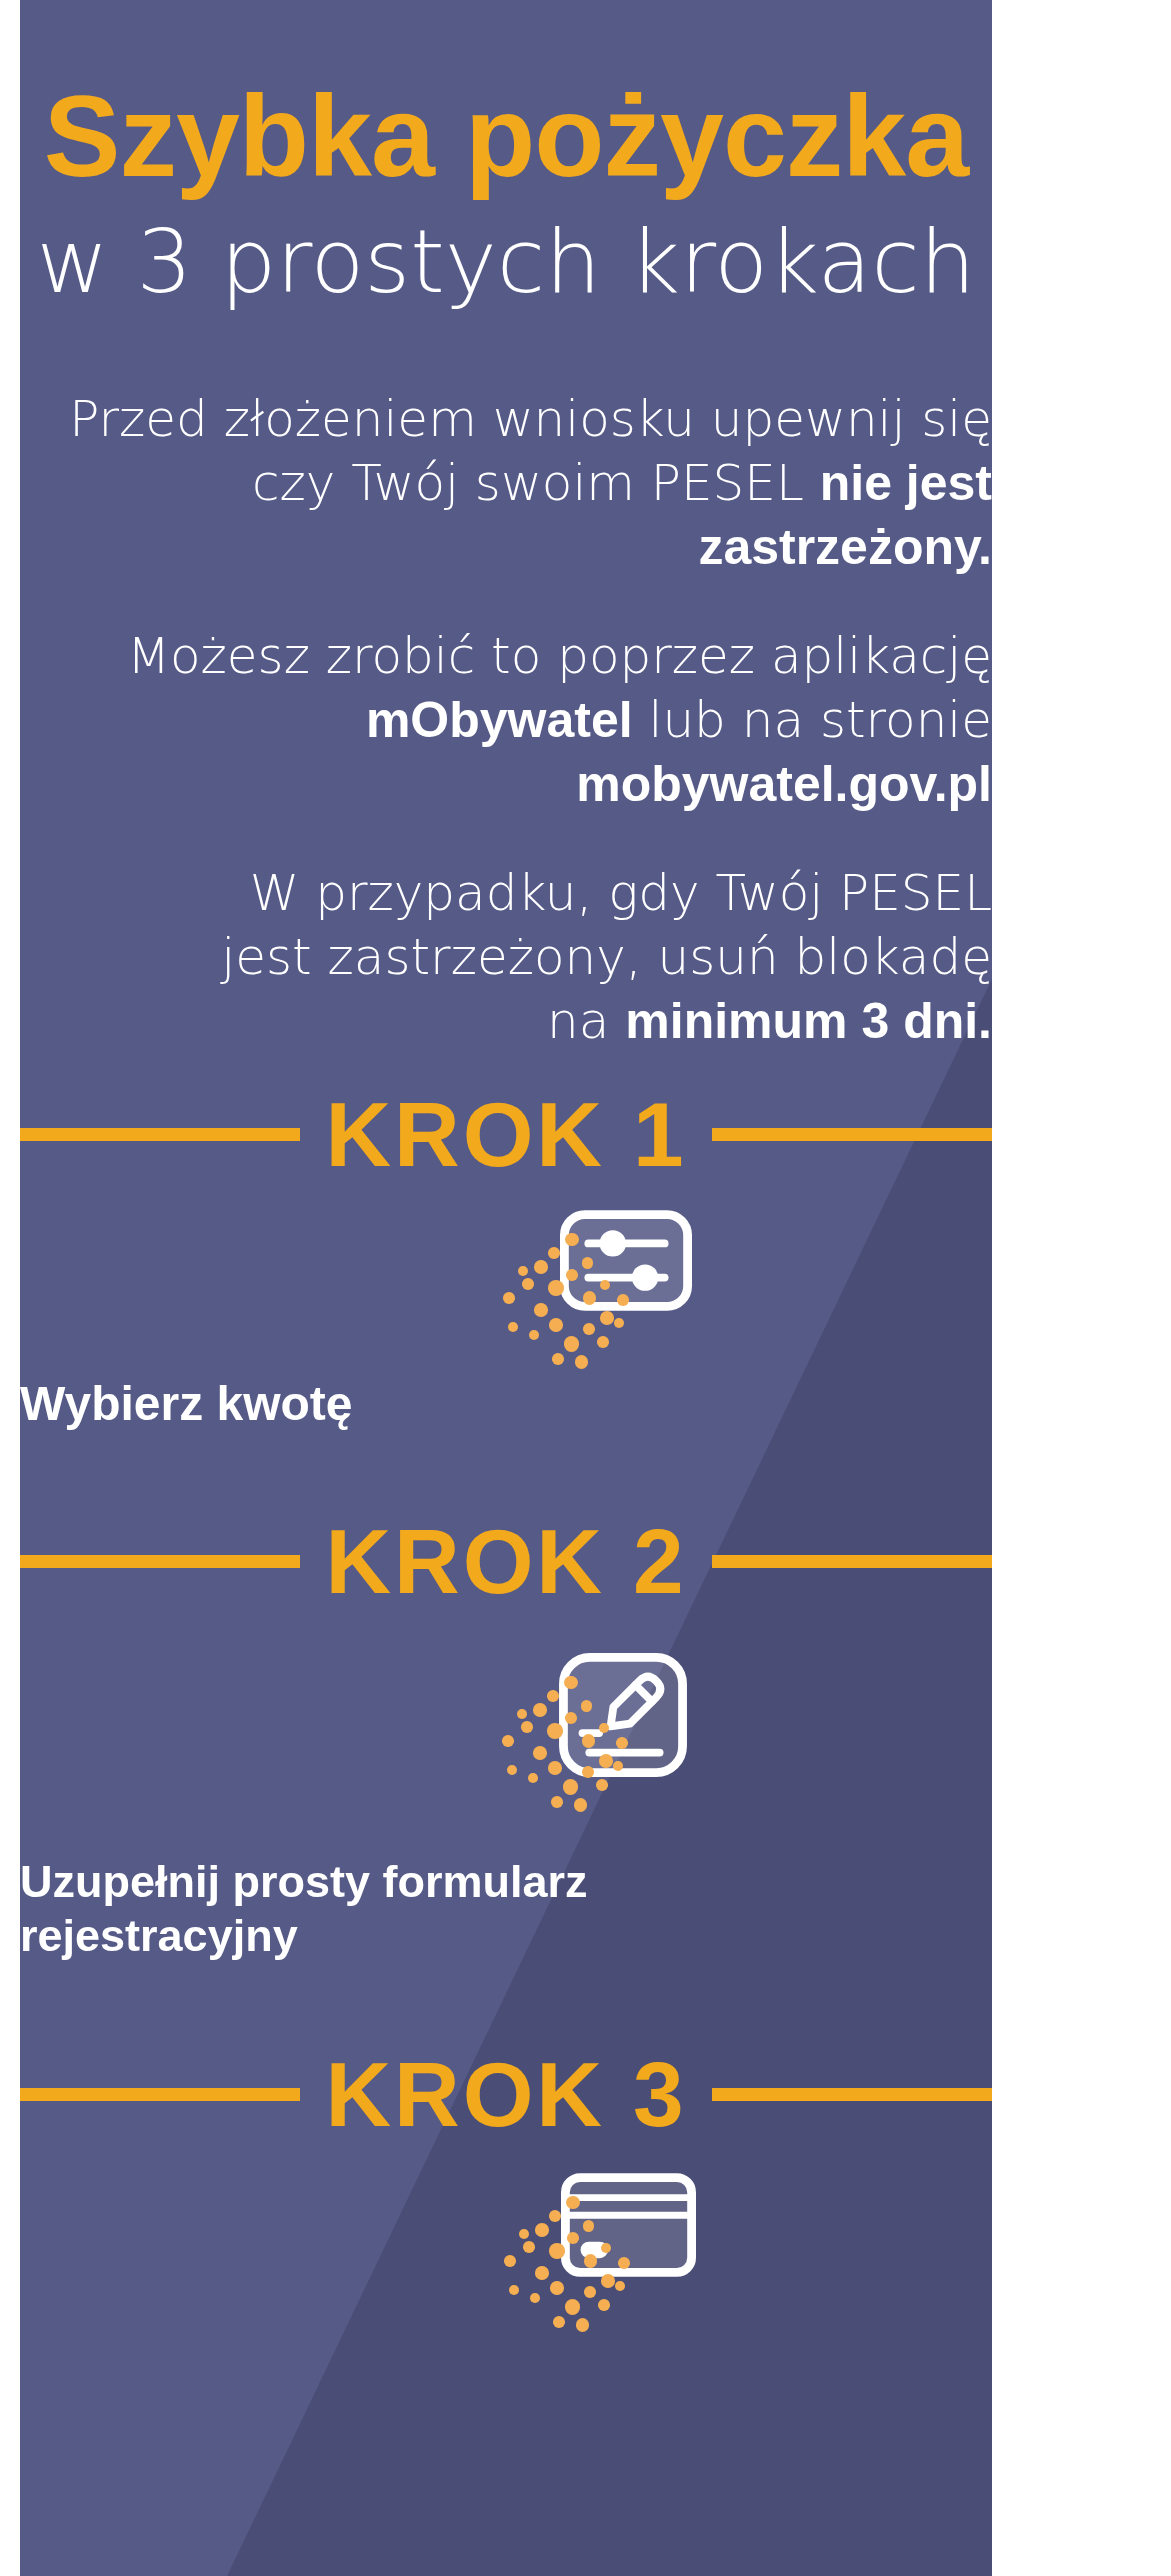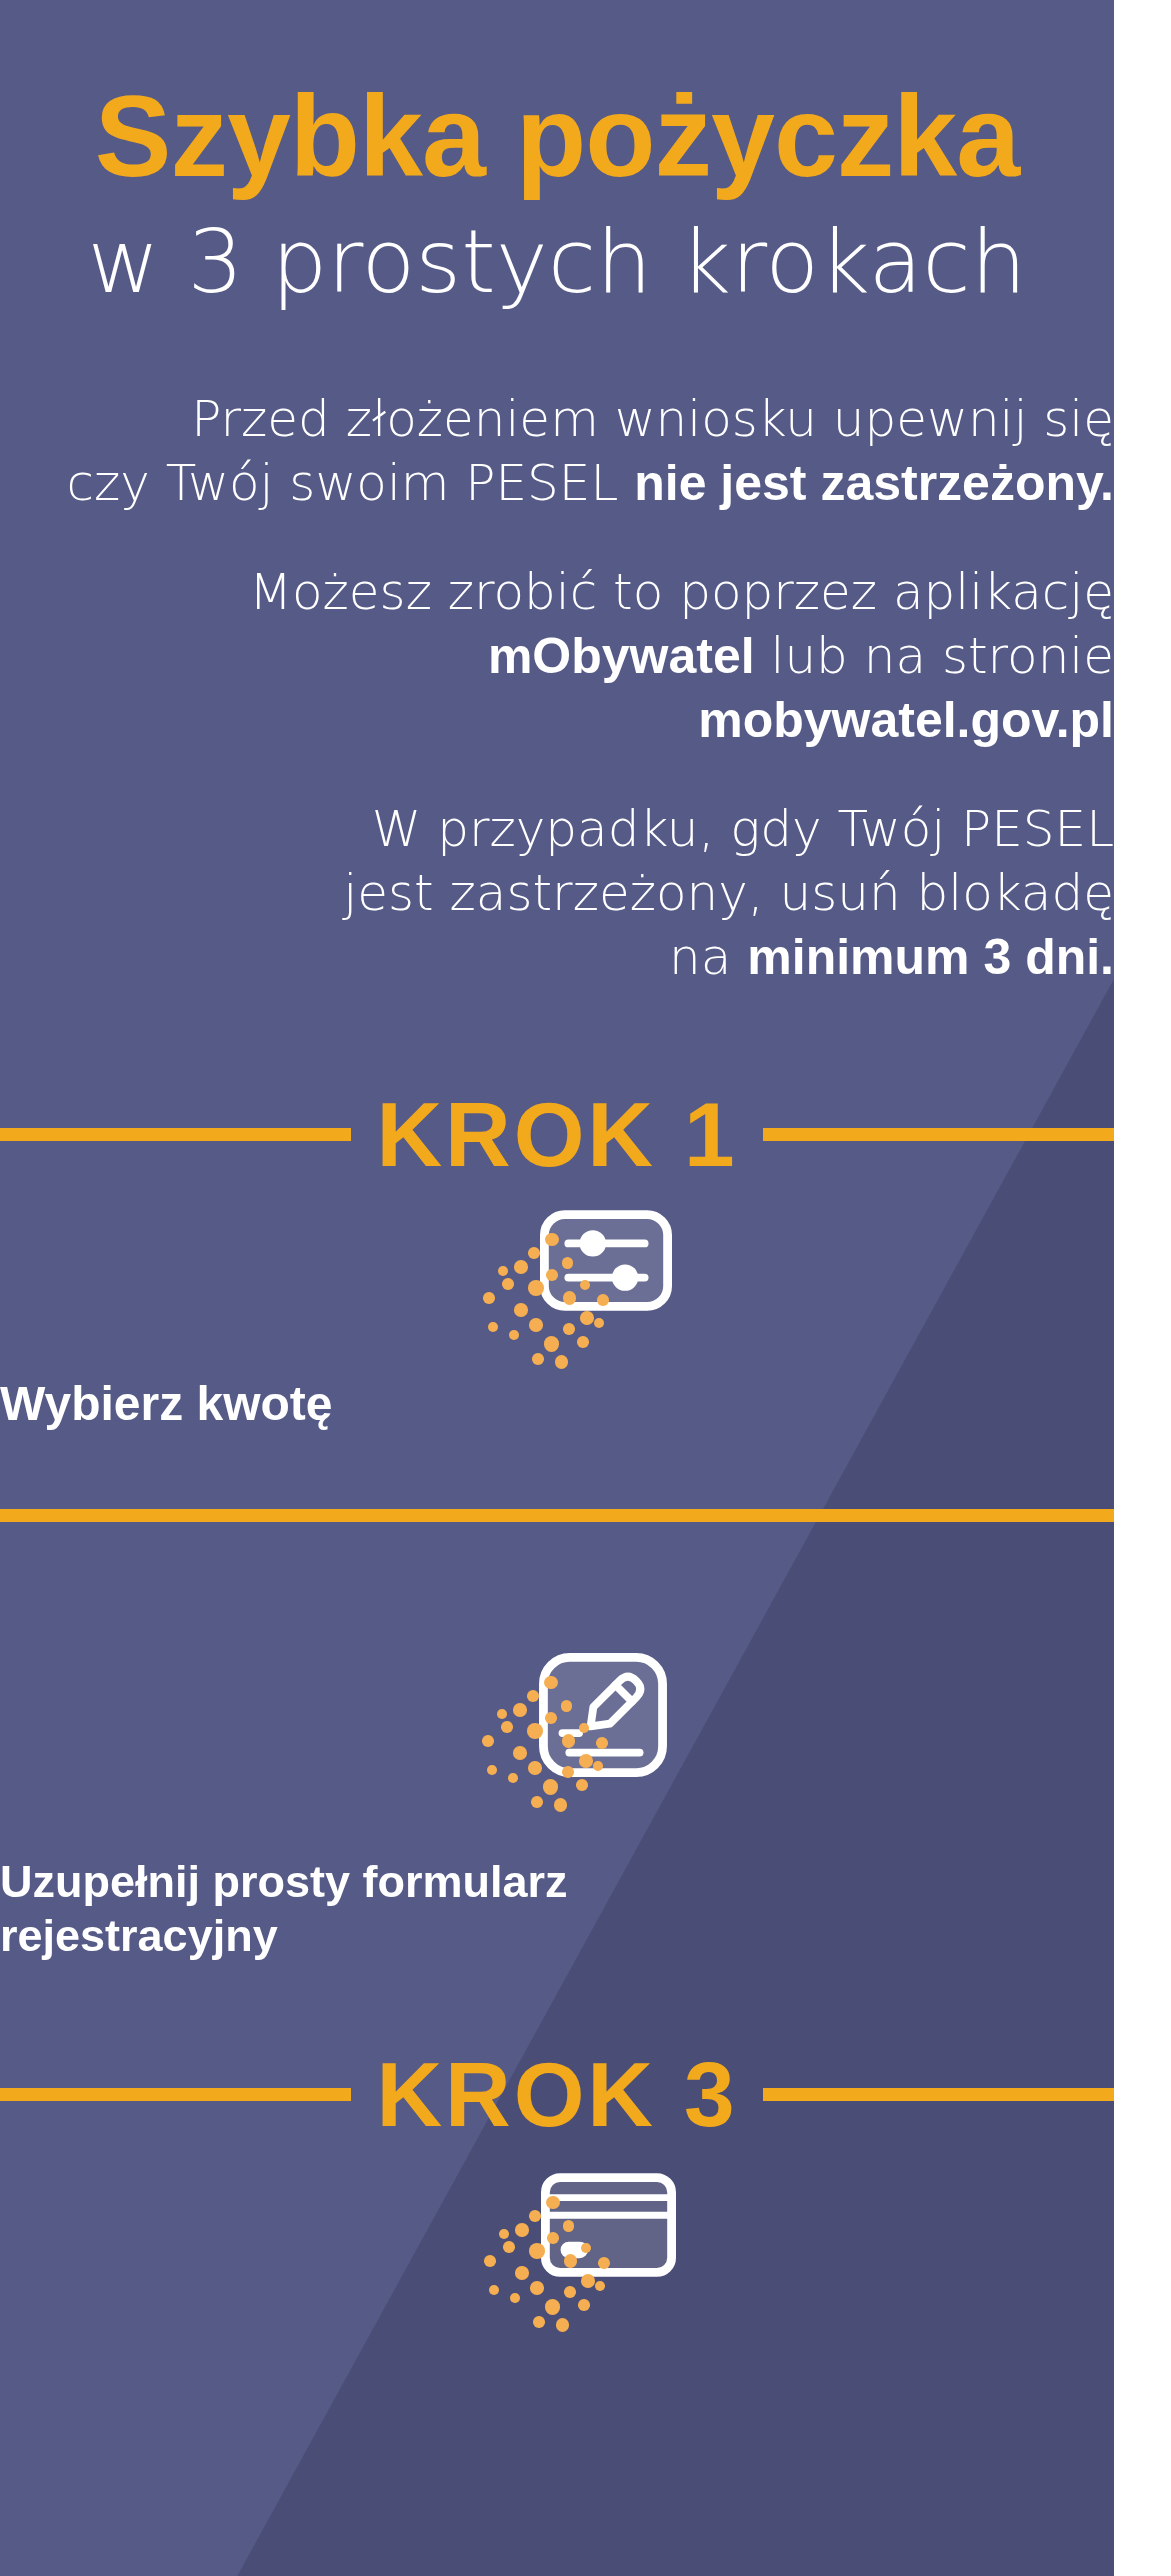--- a/index.html
+++ b/index.html
@@ -6,25 +6,26 @@
     --bg:#565A87;
     --dark:#4A4E76;
     --yellow:#F2A91C;
     --dot:#F5AF52;
     --white:#FFFFFF;
     --warm:#F7EEF1;
   }
   html,body{margin:0;padding:0;}
   .poster{
     position:relative;
-    width:1114px;height:2576px;
+    width:972px;height:2576px;
     background:var(--bg);
     overflow:hidden;
     font-family:"Liberation Sans", sans-serif;
     color:var(--white);
+    margin-left:20px;
   }
   .diagonal-shade{
     position:absolute;inset:0;
     background:var(--dark);
     clip-path:polygon(100% 38%, 100% 100%, 21.3% 100%);
   }
   .title{
     position:absolute;top:76px;left:0;width:100%;
     text-align:center;
     font-size:115px;line-height:121px;
@@ -149,20 +150,21 @@
       <div class="dot" style="left: -42px; top: 56px; width: 9.8px; height: 9.8px;"></div>
       <div class="dot" style="left: -57px; top: 82px; width: 11.7px; height: 11.7px;"></div>
       <div class="dot" style="left: -52px; top: 112px; width: 9.8px; height: 9.8px;"></div>
     </div>
   <div class="step-desc" id="desc1">
       <span class="line">Wybierz kwotę</span>
     </div>
 
   <div class="krok-row" id="krok2">
     <div class="rule"></div>
+    <div class="krok-label">KROK 2</div>
     <div class="rule"></div>
   </div>
   <div class="icon-wrap" id="icon2">
     <svg width="128" height="124" viewBox="0 0 131 127">
       <rect x="4.5" y="4.5" width="122" height="118" rx="27" fill="rgba(255,255,255,0.13)" stroke="#fff" stroke-width="9"></rect>
       <g transform="translate(74,54) rotate(45)" stroke="#fff" stroke-width="8" fill="none" stroke-linejoin="round" stroke-linecap="round">
         <path d="M -12 14 L -12 -24 Q -12 -36 0 -36 Q 12 -36 12 -24 L 12 14 L 0 30 Z"></path>
         <line x1="-12" y1="-18" x2="12" y2="-18"></line>
       </g>
       <line x1="24" y1="82" x2="41" y2="82" stroke="#fff" stroke-width="8" stroke-linecap="round"></line>

